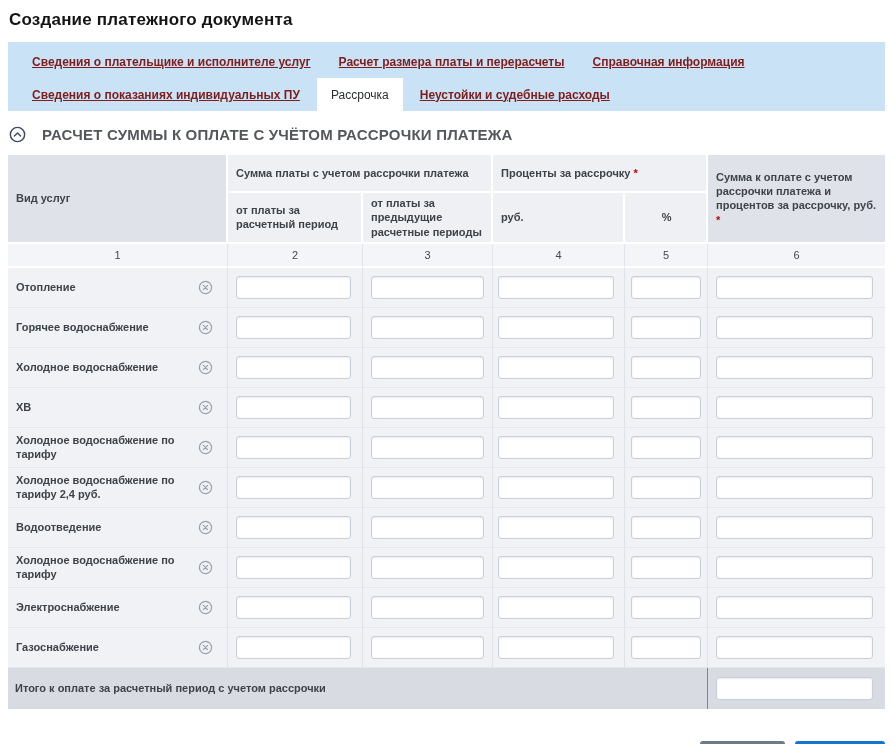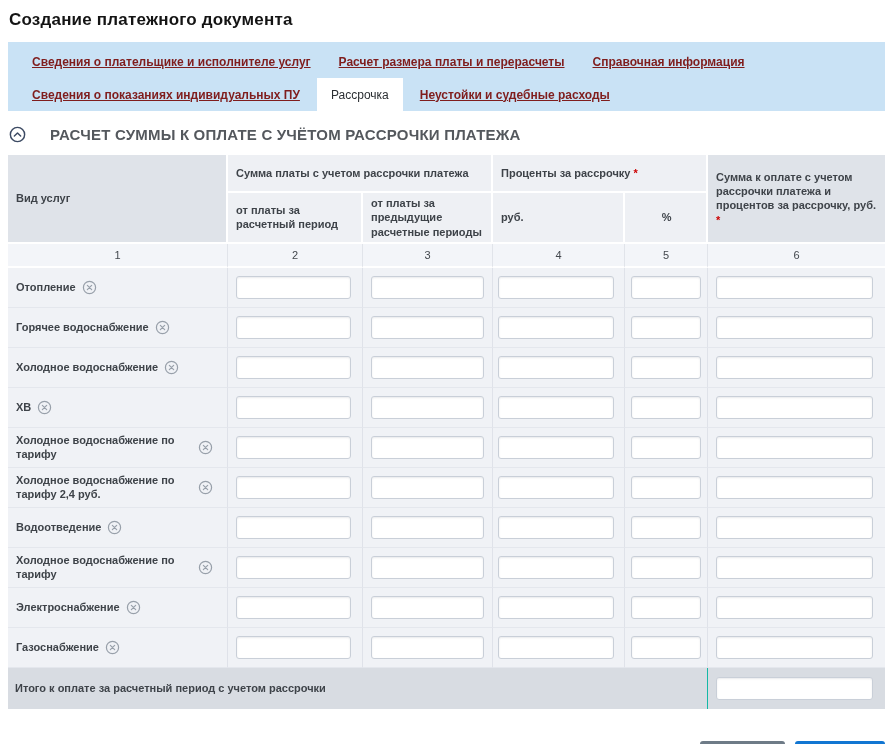--- a/index.html
+++ b/index.html
@@ -30,21 +30,21 @@
     text-decoration: underline; cursor: pointer; white-space: nowrap;
     align-self: center;
   }
   .tab-active {
     background:#ffffff; display:flex; align-items:center;
     padding: 0 14px; font-size:12px; color:#2b2f33; white-space:nowrap;
     cursor: default;
   }
 
   
-  .section-head { display:flex; align-items:center; gap:24px; margin: 10px 0 0 1px; height: 26px; }
+  .section-head { display:flex; align-items:center; gap:16px; margin: 10px 0 0 1px; height: 26px; }
   .section-head svg { display:block; }
   .section-title {
     font-size: 15px; font-weight: 700; color:#54585d; letter-spacing:.2px;
   }
 
   
   table.grid {
     margin-top: 8px; width: 877px;
     border-collapse: separate; border-spacing: 0; table-layout: fixed;
   }
@@ -68,21 +68,21 @@
     border-right: 1px solid #e1e4ea; border-bottom: 2px solid #ffffff;
   }
   tr.numrow td:last-child { border-right: none; }
 
   tbody td.cell {
     background:#f0f2f6; height: 40px; vertical-align: middle;
     border-right: 1px solid #dfe2e9; border-bottom: 1px solid #e4e7ed;
   }
   tbody td.cell:last-child { border-right: none; }
   .svc-wrap {
-    display:flex; align-items:center; 
+    display:flex; align-items:center; justify-content:space-between;
     padding: 0 13px 0 7px;
   }
   .svc-label {
     font-size: 11px; font-weight: 700; color:#3e4349; line-height: 1.35;
     padding-right: 6px;
   }
   .del-btn { cursor:pointer; flex: none; display:flex; }
 
   input.cin {
     display:block; height: 23px; border: 1px solid #c9cfd8; border-radius: 3px;

